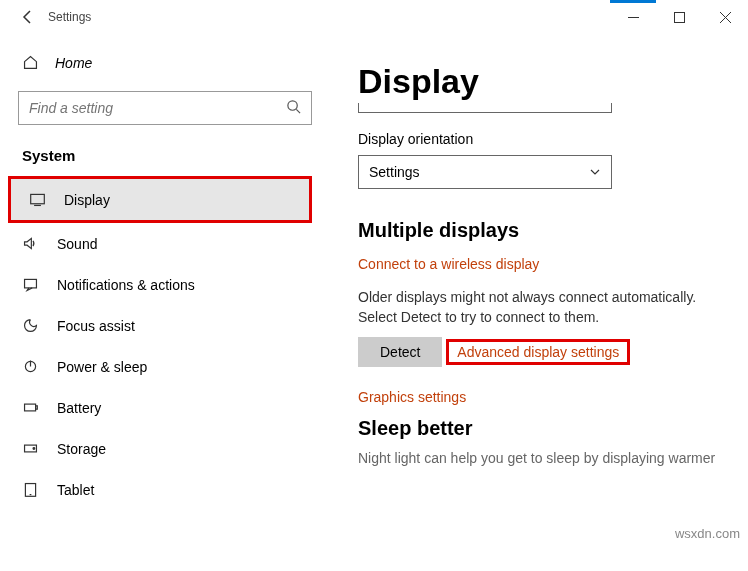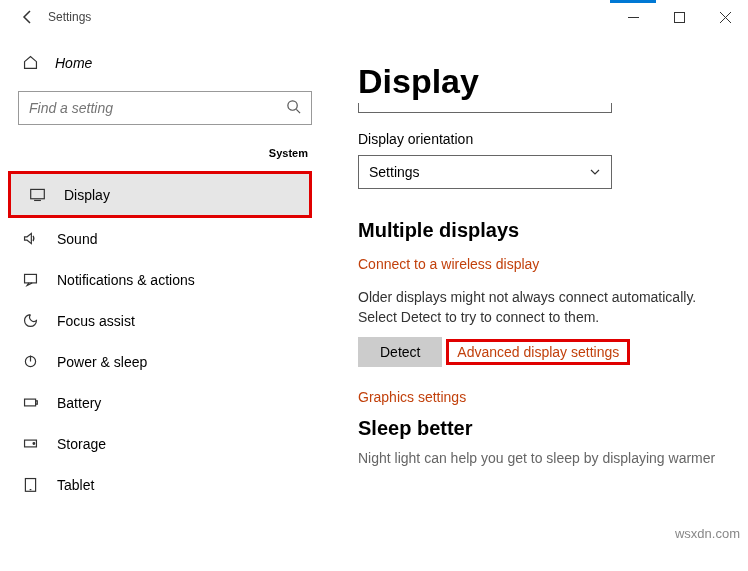--- a/index.html
+++ b/index.html
@@ -32,21 +32,21 @@
 .search {
   margin: 10px 14px 16px 14px;
   border: 1px solid #999;
   height: 34px;
   display:flex; align-items:center;
   padding: 0 10px;
   background:#fff;
 }
 .search input { border:none; outline:none; flex:1; font-size:14px; color:#c2410c; background:transparent; font-style: italic;}
 .search-icon { color:#555; }
-.section-label { font-weight:600; padding: 6px 18px 12px 18px; font-size:11px;text-align:right;}
+.section-label { font-weight:600; padding: 6px 18px 12px 18px; font-size:15px;}
 .nav-item { display:flex; align-items:center; gap:18px; padding:12px 18px; cursor:pointer; }
 .nav-item svg { width:17px; height:17px; stroke:#333; fill:none; stroke-width:1.4; flex-shrink:0;}
 .nav-item.selected { background:#e6e6e6; }
 .red-box { border: 3px solid #e00000; }
 .display-row-box { margin: 0 14px 0 4px; }
 .content { flex:1; padding: 28px 20px 0 28px; overflow:hidden; }
 h1 { font-size: 34px; font-weight:600; margin-bottom:2px; }
 .narrow-bar { border:1px solid #666; border-top:none; height:10px; width:254px; margin-bottom: 18px;}
 .field-label { font-size:14px; margin-bottom:8px; }
 .select {

